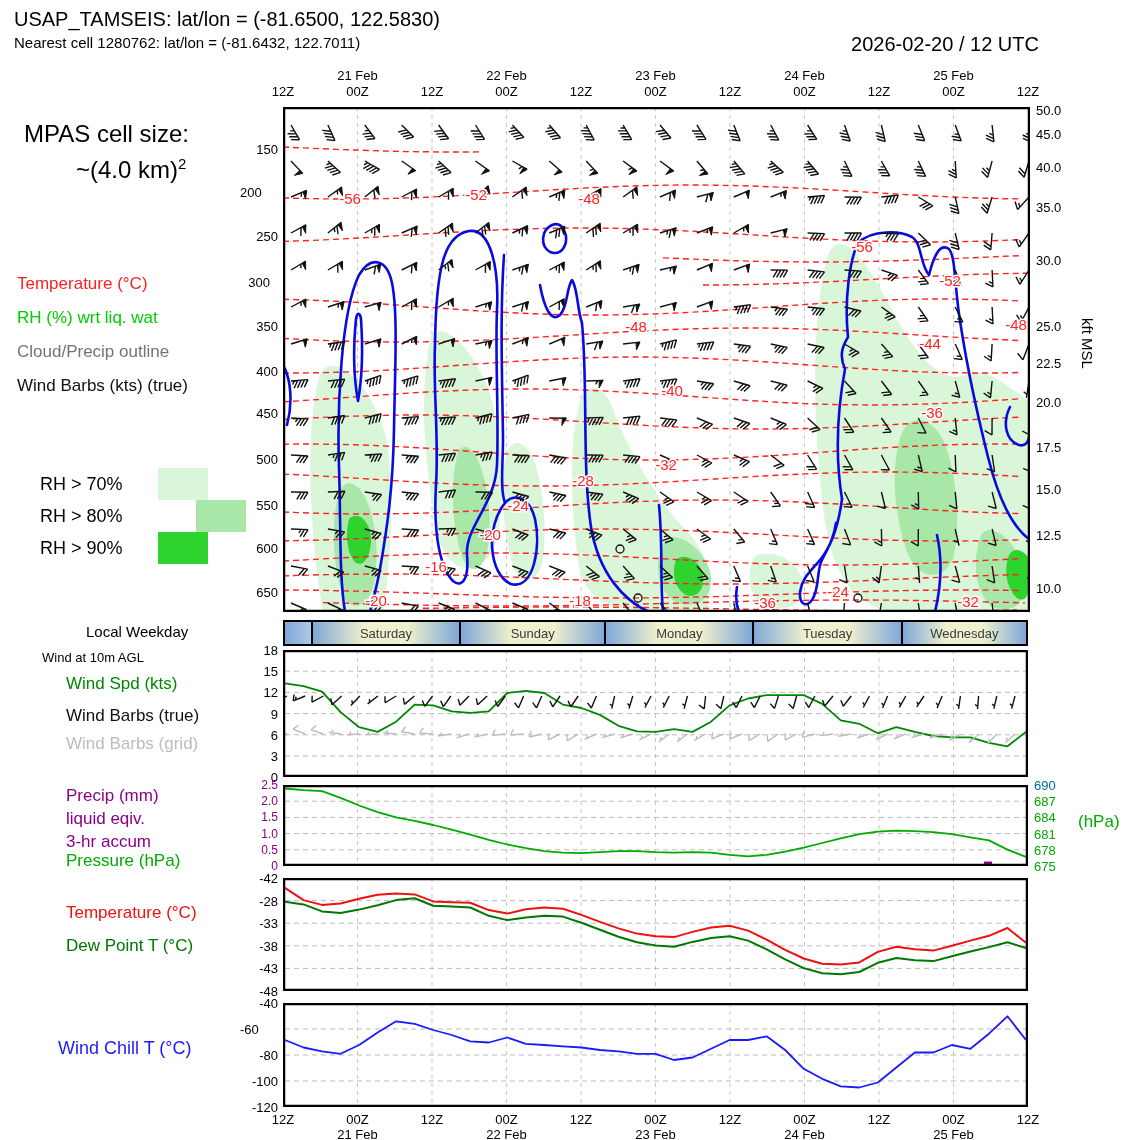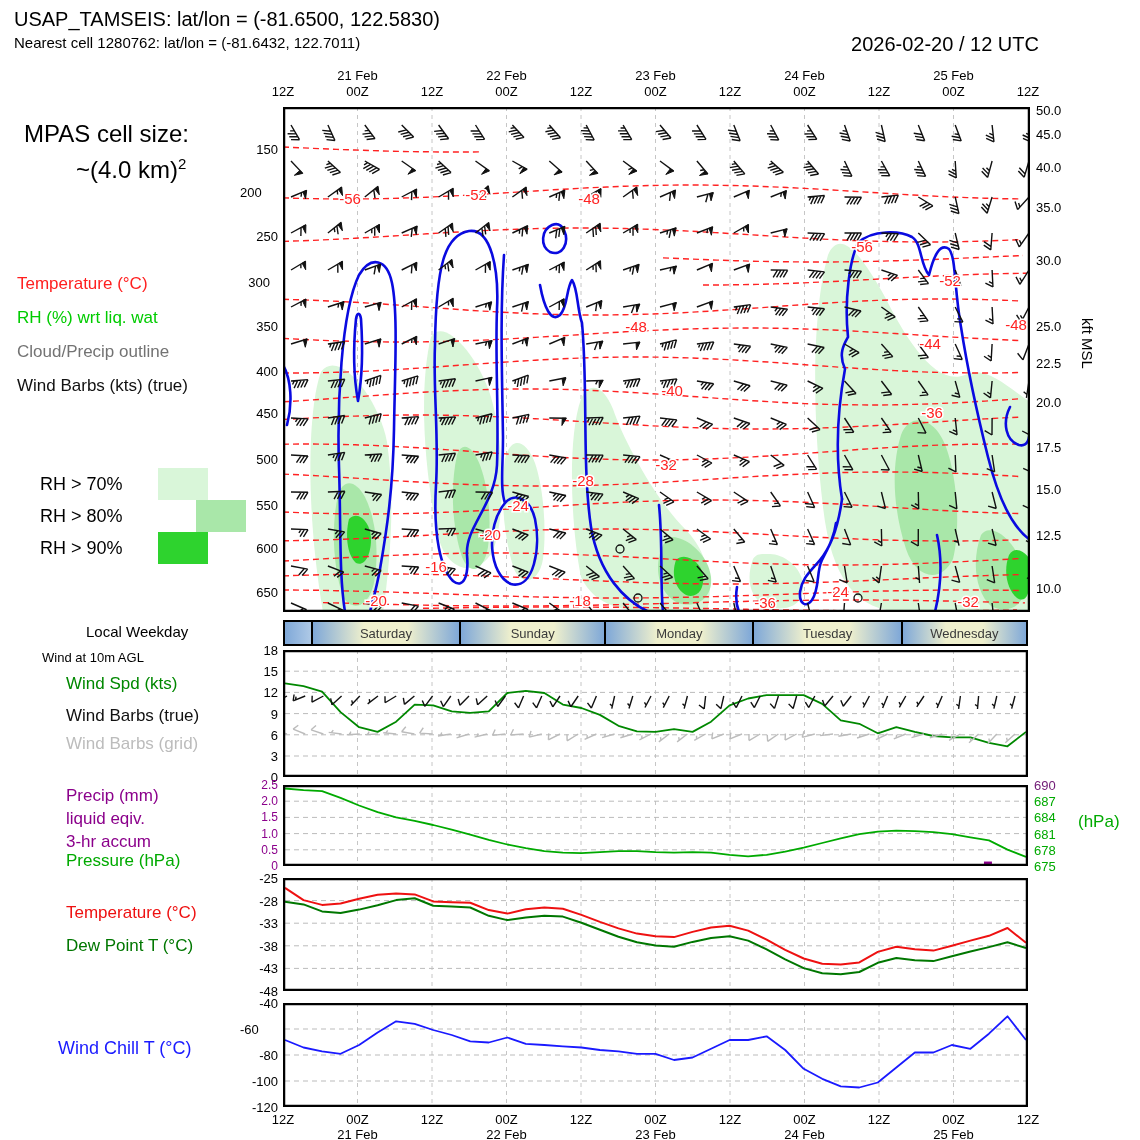--- a/index.html
+++ b/index.html
@@ -152,27 +152,27 @@
       <div class="abs ticklab" style="left:248px;top:706.6px;width:30px;text-align:right;">9</div>
       <div class="abs ticklab" style="left:248px;top:727.8px;width:30px;text-align:right;">6</div>
       <div class="abs ticklab" style="left:248px;top:749px;width:30px;text-align:right;">3</div>
       <div class="abs ticklab" style="left:248px;top:770.2px;width:30px;text-align:right;">0</div>
       <div class="abs smticklab" style="left:248px;top:778px;width:30px;text-align:right;color:#8b008b;">2.5</div>
       <div class="abs smticklab" style="left:248px;top:794.2px;width:30px;text-align:right;color:#8b008b;">2.0</div>
       <div class="abs smticklab" style="left:248px;top:810.4px;width:30px;text-align:right;color:#8b008b;">1.5</div>
       <div class="abs smticklab" style="left:248px;top:826.6px;width:30px;text-align:right;color:#8b008b;">1.0</div>
       <div class="abs smticklab" style="left:248px;top:842.8px;width:30px;text-align:right;color:#8b008b;">0.5</div>
       <div class="abs smticklab" style="left:248px;top:859px;width:30px;text-align:right;color:#8b008b;">0</div>
-      <div class="abs ticklab" style="left:1034px;top:778px;color:#701a75;">690</div>
+      <div class="abs ticklab" style="left:1034px;top:778px;color:#0369a1;">690</div>
       <div class="abs ticklab" style="left:1034px;top:794.2px;color:#00aa00;">687</div>
       <div class="abs ticklab" style="left:1034px;top:810.4px;color:#00aa00;">684</div>
       <div class="abs ticklab" style="left:1034px;top:826.6px;color:#00aa00;">681</div>
       <div class="abs ticklab" style="left:1034px;top:842.8px;color:#00aa00;">678</div>
       <div class="abs ticklab" style="left:1034px;top:859px;color:#00aa00;">675</div>
-      <div class="abs ticklab" style="left:244px;top:871px;width:34px;text-align:right;">-25</div>
+      <div class="abs ticklab" style="left:244px;top:871px;width:34px;text-align:right;">-42</div>
       <div class="abs ticklab" style="left:244px;top:893.6px;width:34px;text-align:right;">-28</div>
       <div class="abs ticklab" style="left:244px;top:916.2px;width:34px;text-align:right;">-33</div>
       <div class="abs ticklab" style="left:244px;top:938.8px;width:34px;text-align:right;">-38</div>
       <div class="abs ticklab" style="left:244px;top:961.4px;width:34px;text-align:right;">-43</div>
       <div class="abs ticklab" style="left:244px;top:984px;width:34px;text-align:right;">-48</div>
       <div class="abs ticklab" style="left:240px;top:996px;width:38px;text-align:right;">-40</div>
       <div class="abs ticklab" style="left:240px;top:1022px;width:38px;">-60</div>
       <div class="abs ticklab" style="left:240px;top:1048px;width:38px;text-align:right;">-80</div>
       <div class="abs ticklab" style="left:240px;top:1074px;width:38px;text-align:right;">-100</div>
       <div class="abs ticklab" style="left:240px;top:1100px;width:38px;text-align:right;">-120</div>

